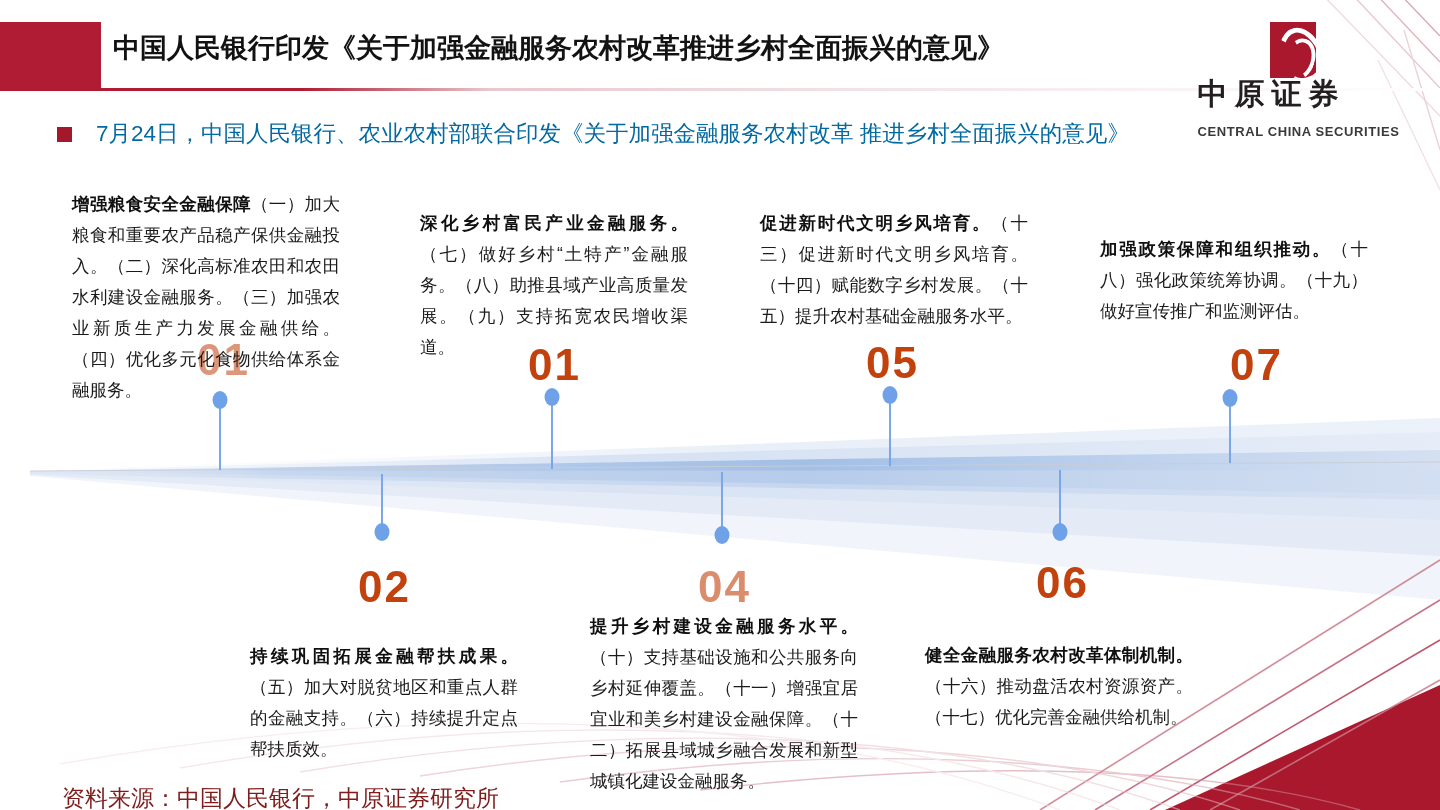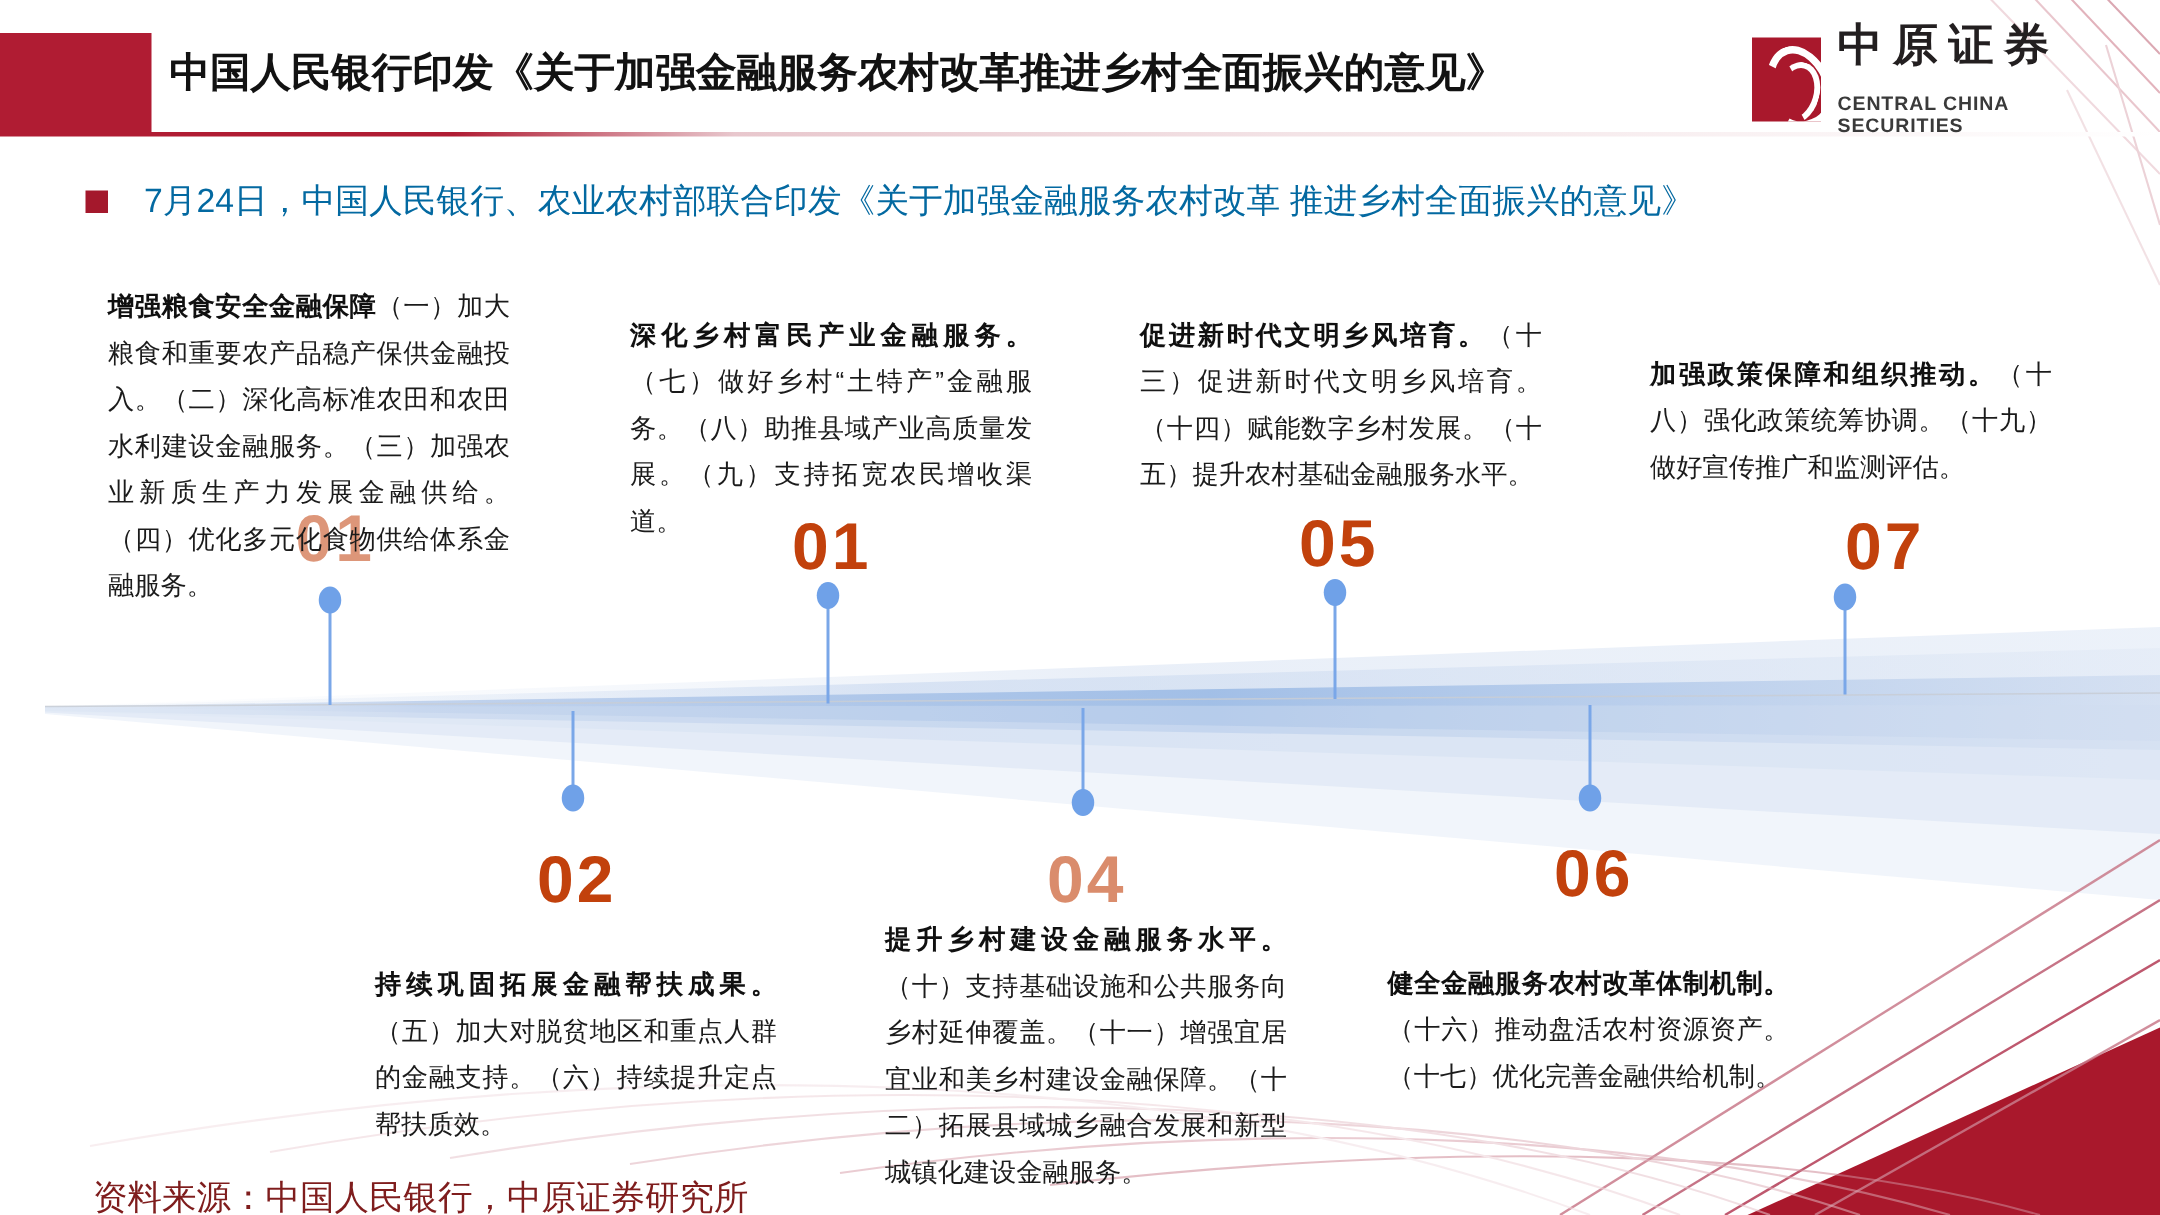--- a/index.html
+++ b/index.html
@@ -50,20 +50,21 @@
     white-space: nowrap;
   }
 
   
   .logo {
     position: absolute;
     left: 1168px; top: 22px;
     width: 250px; height: 62px;
     display: flex;
     align-items: center;
+    flex-direction: column;
   }
   .logo-mark {
     width: 46px; height: 56px;
     background: #a9182c;
     position: relative;
     flex: 0 0 auto;
     overflow: hidden;
   }
   .logo-mark::before {
     content: "";

